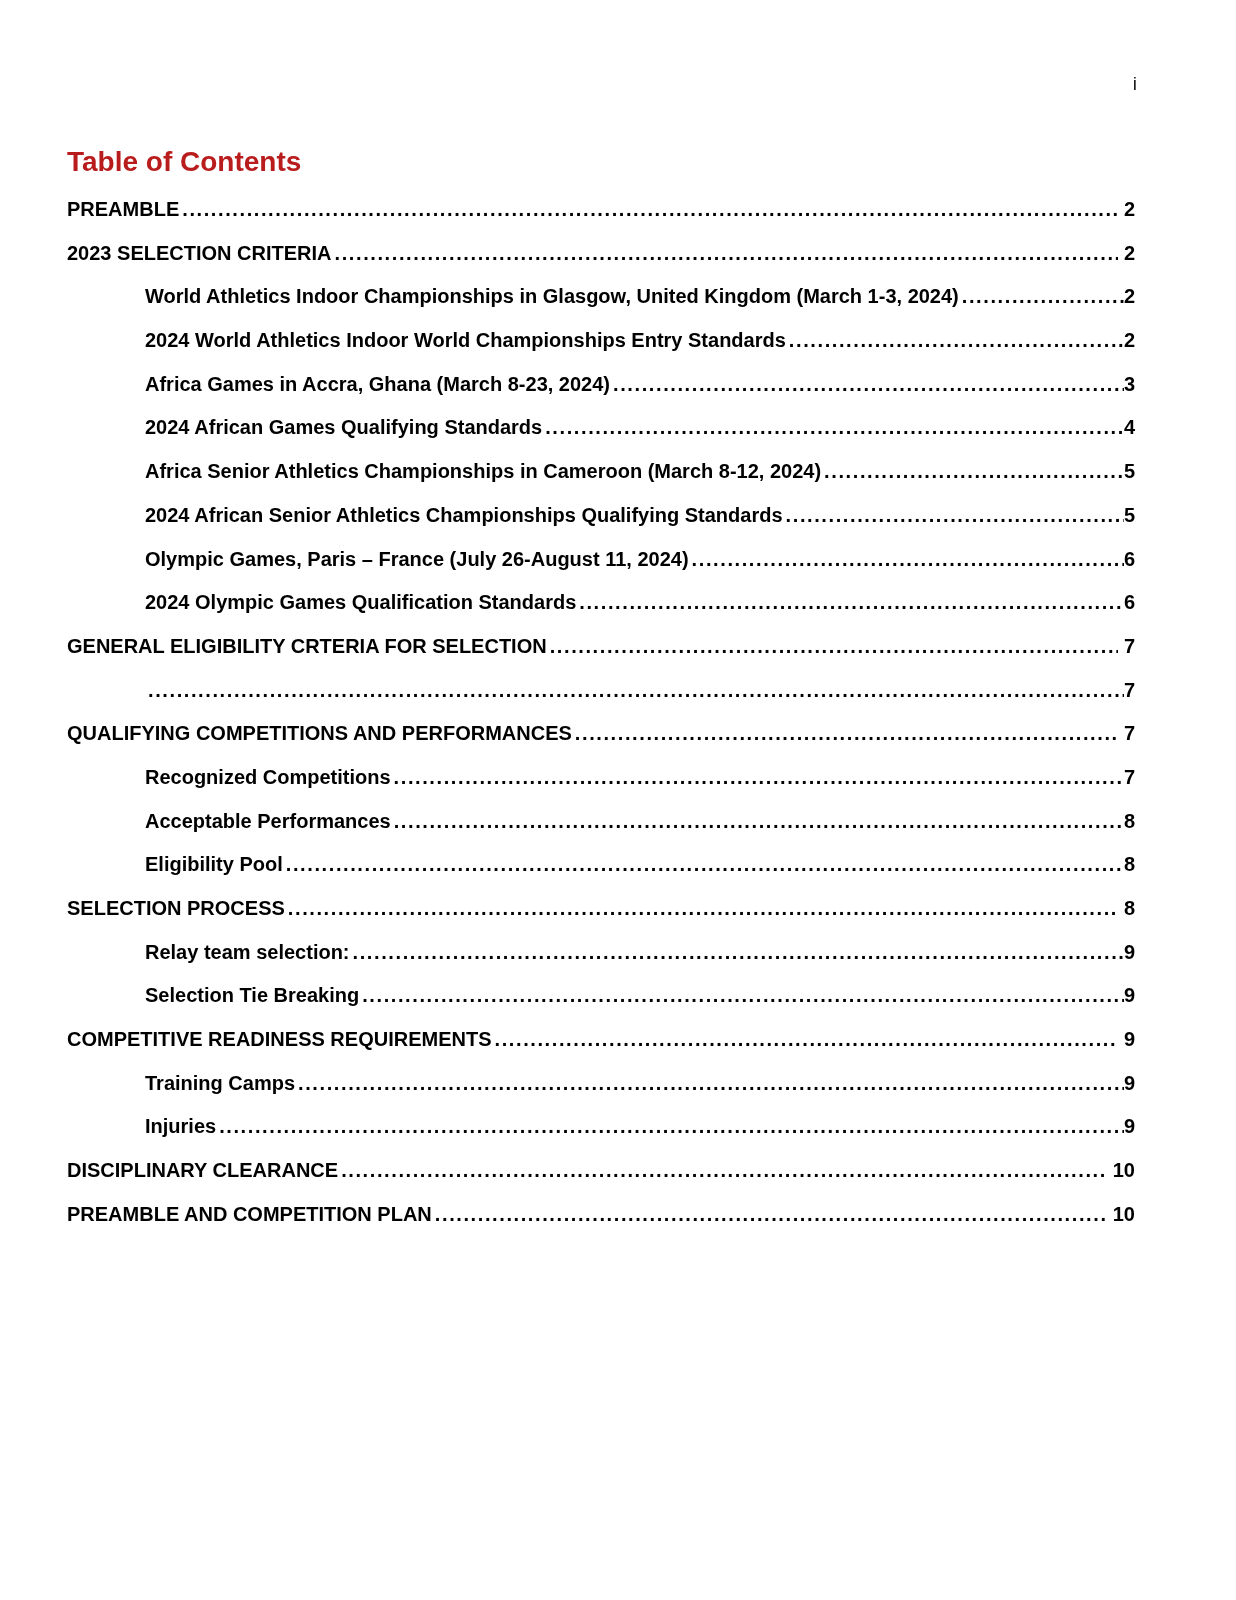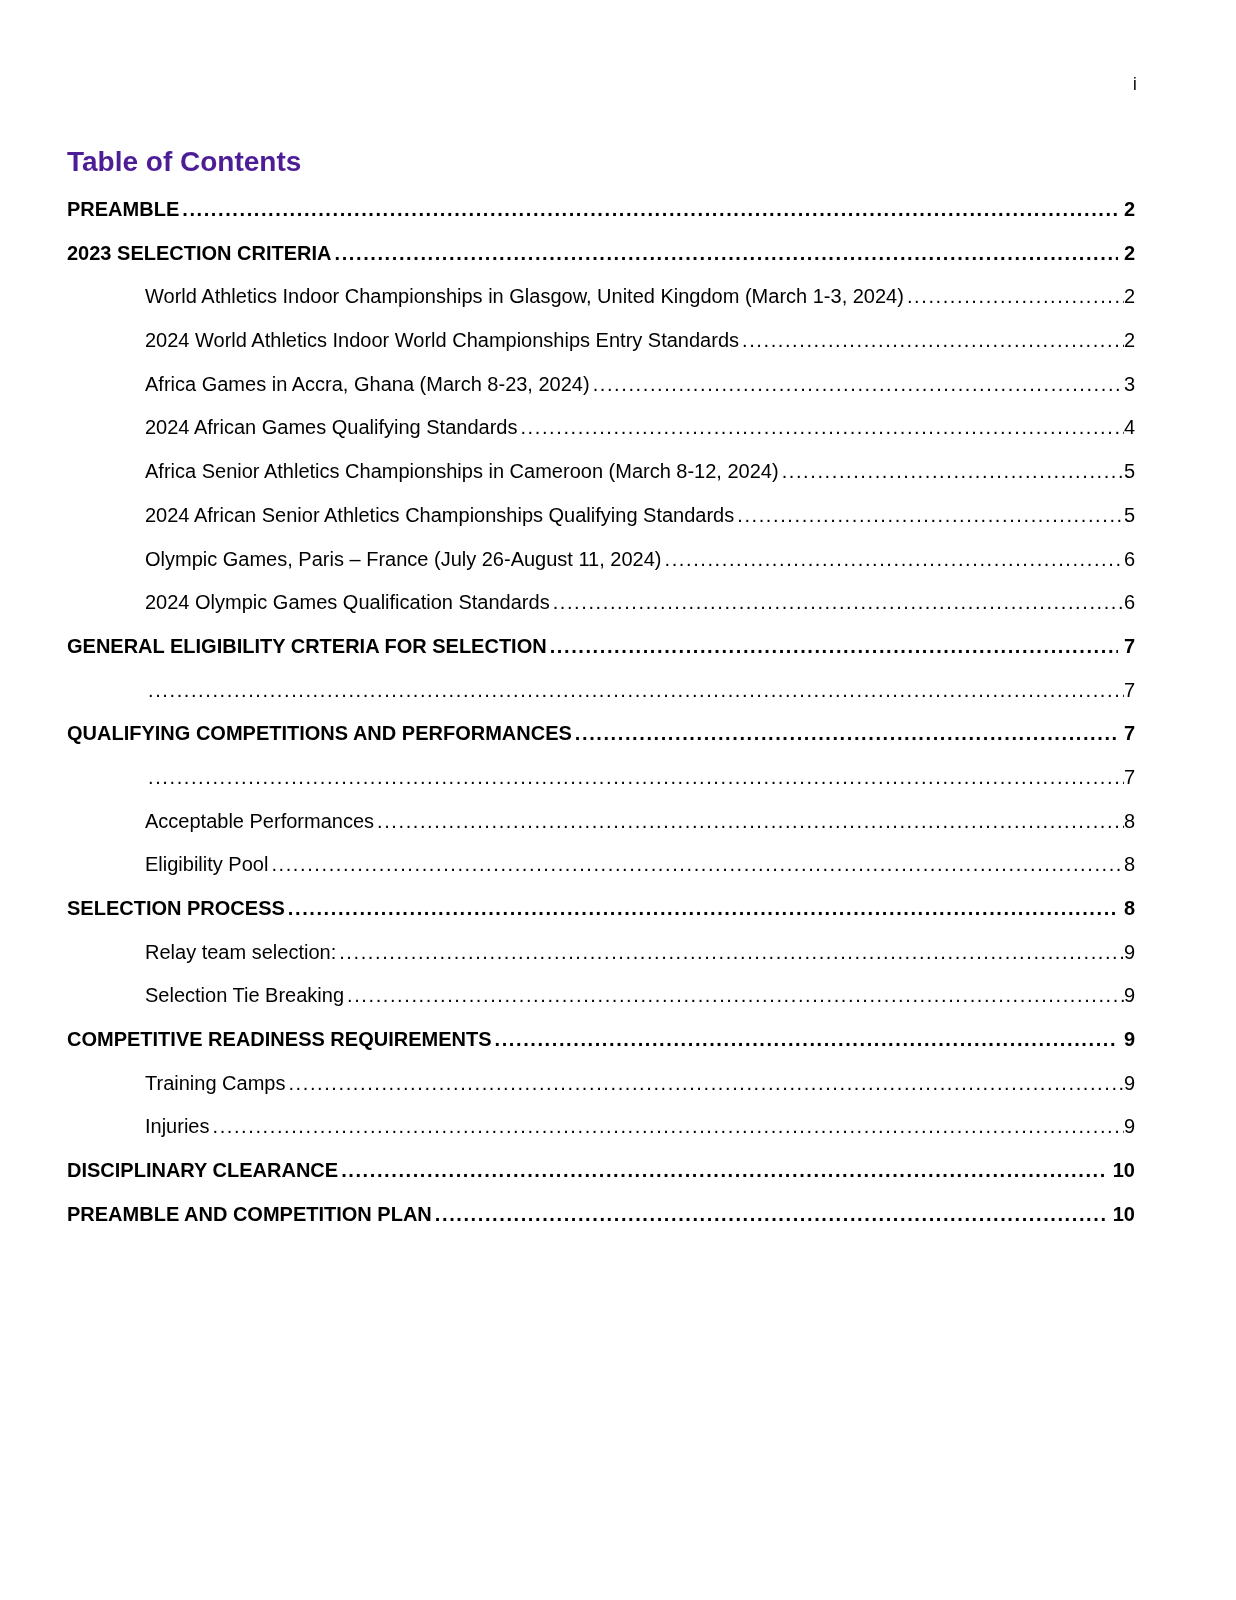--- a/index.html
+++ b/index.html
@@ -25,39 +25,39 @@
     color: #1a1a1a;
   }
   .doc-title {
     position: absolute;
     top: 145px;
     left: 67px;
     margin: 0;
     font-size: 28px;
     line-height: 34px;
     font-weight: 700;
-    color: #4c1d95;
+    color: #b91c1c;
   }
   .toc {
     position: absolute;
     top: 188px;
     left: 67px;
     width: 1068px;
   }
   .toc-row {
     display: flex;
     align-items: baseline;
     height: 43.7px;
     line-height: 43.7px;
     font-size: 20px;
     white-space: nowrap;
     cursor: pointer;
   }
   .toc-row.level-0 { font-weight: 700; text-align: center; }
-  .toc-row.level-1 { padding-left: 78px; font-weight: 400; }
+  .toc-row.level-1 { padding-left: 78px; font-weight: 700; }
   .toc-label {
     flex: 0 0 auto;
     white-space: pre;
   }
   .toc-dots {
     flex: 1 1 auto;
     overflow: hidden;
     margin-left: 3px;
     letter-spacing: 1.6px;
   }
@@ -136,20 +136,21 @@
       <div class="toc-row level-1">
     <span class="toc-dots"></span>
     <span class="toc-page">7</span>
   </div>
       <div class="toc-row level-0">
     <span class="toc-label">QUALIFYING COMPETITIONS AND PERFORMANCES</span>
     <span class="toc-dots"></span>
     <span class="toc-page">7</span>
   </div>
       <div class="toc-row level-1">
+    <span class="toc-label">Recognized Competitions</span>
     <span class="toc-dots"></span>
     <span class="toc-page">7</span>
   </div>
       <div class="toc-row level-1">
     <span class="toc-label">Acceptable Performances</span>
     <span class="toc-dots"></span>
     <span class="toc-page">8</span>
   </div>
       <div class="toc-row level-1">
     <span class="toc-label">Eligibility Pool</span>

